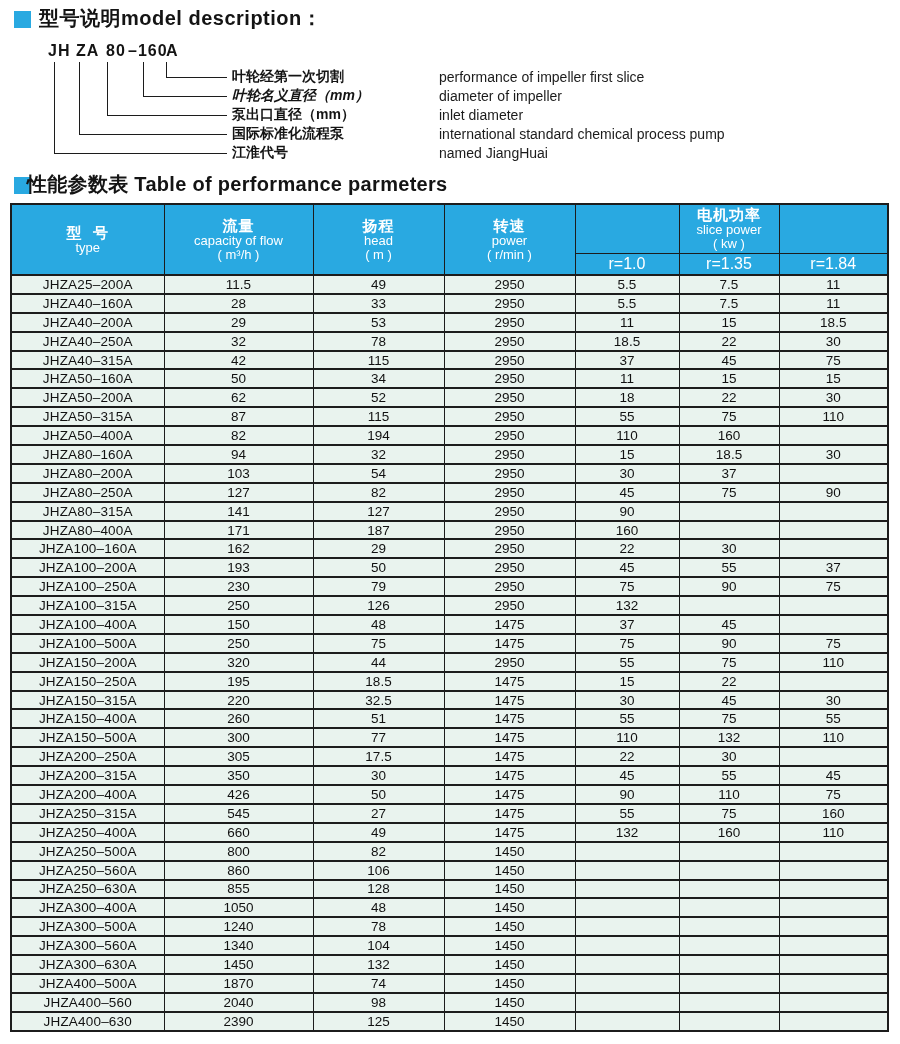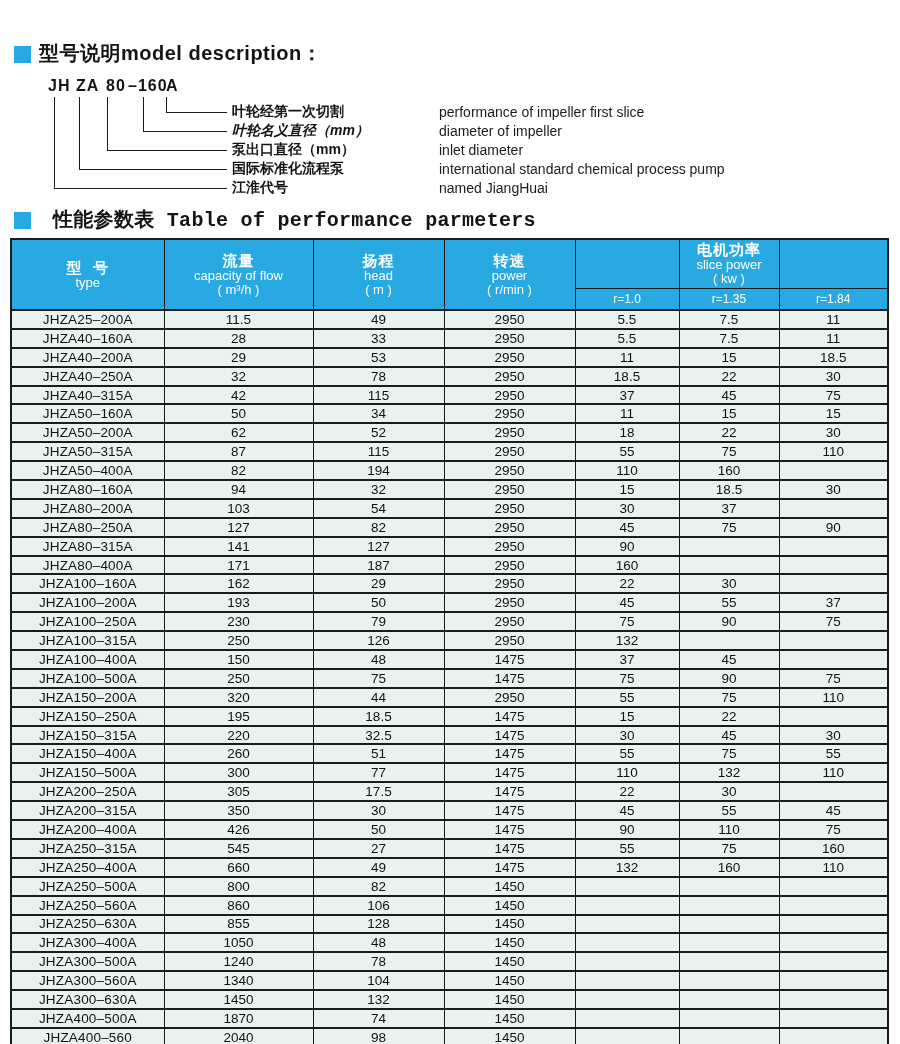--- a/index.html
+++ b/index.html
@@ -1,40 +1,40 @@
 <!DOCTYPE html>
 <html><head>
 <meta charset="utf-8">
 <style>
   * { margin:0; padding:0; box-sizing:border-box; }
   html,body { width:900px; background:#ffffff; font-family:"Liberation Sans","DejaVu Sans",sans-serif; color:#141414; }
   body { height:1044px; overflow:hidden; }
 
   
-  .top-section { position:relative; height:203px; width:900px;margin-top:35px; }
+  .top-section { position:relative; height:203px; width:900px; }
   .sq { position:absolute; width:17px; height:17px; background:#29A9E1; }
   .sq1 { left:14px; top:11px; }
   .sq2 { left:14px; top:177px; }
   .h1 { position:absolute; left:39px; top:5px; font-size:20px; font-weight:700; letter-spacing:0.5px; }
-  .h2 { position:absolute; left:53px; top:171px; font-size:20px; font-weight:700; letter-spacing:0.3px;font-family:Liberation Mono, monospace; }
+  .h2 { position:absolute; left:27px; top:171px; font-size:20px; font-weight:700; letter-spacing:0.3px; }
 
   .code-token { position:absolute; top:42px; font-size:16px; font-weight:700; letter-spacing:1px; }
   .connector { position:absolute; border-left:1.6px solid #1c1c1c; border-bottom:1.6px solid #1c1c1c; }
   .cn-label { position:absolute; left:232px; font-size:14px; font-weight:600; white-space:nowrap; }
   .en-label { position:absolute; left:395px; font-size:14px; font-weight:400; white-space:nowrap; color:#1b1b1b;padding-left:44px; }
 
   
   table { border-collapse:collapse; table-layout:fixed; margin-left:10px; width:877px; border:2.5px solid #1c1c1c; }
   th, td { border:1.6px solid #1c1c1c; text-align:center; vertical-align:middle; padding:0; overflow:hidden; }
   thead th { background:#29A9E1; color:#ffffff; font-weight:400; }
   .th-cn { font-size:15px; font-weight:700; line-height:17px; letter-spacing:1px; white-space:pre; }
   .th-en { font-size:13px; line-height:14px; }
   .th-unit { font-size:13px; line-height:14px; }
   tr.header-main th { height:49px; }
-  tr.header-sub th { height:22px; font-size:12px; }
+  tr.header-sub th { height:22px; font-size:16px; }
   td { height:18.9px; font-size:13.5px; border-top-width:2.2px; border-bottom-width:2.2px; background:#E9F3EE; color:#111111; }
   tbody td:first-child { letter-spacing:0.2px; }
 </style>
 </head>
 <body>
 
 <div class="top-section">
   <div class="sq sq1"></div>
   <div class="h1">型号说明model description：</div>
   <div id="diagram">

